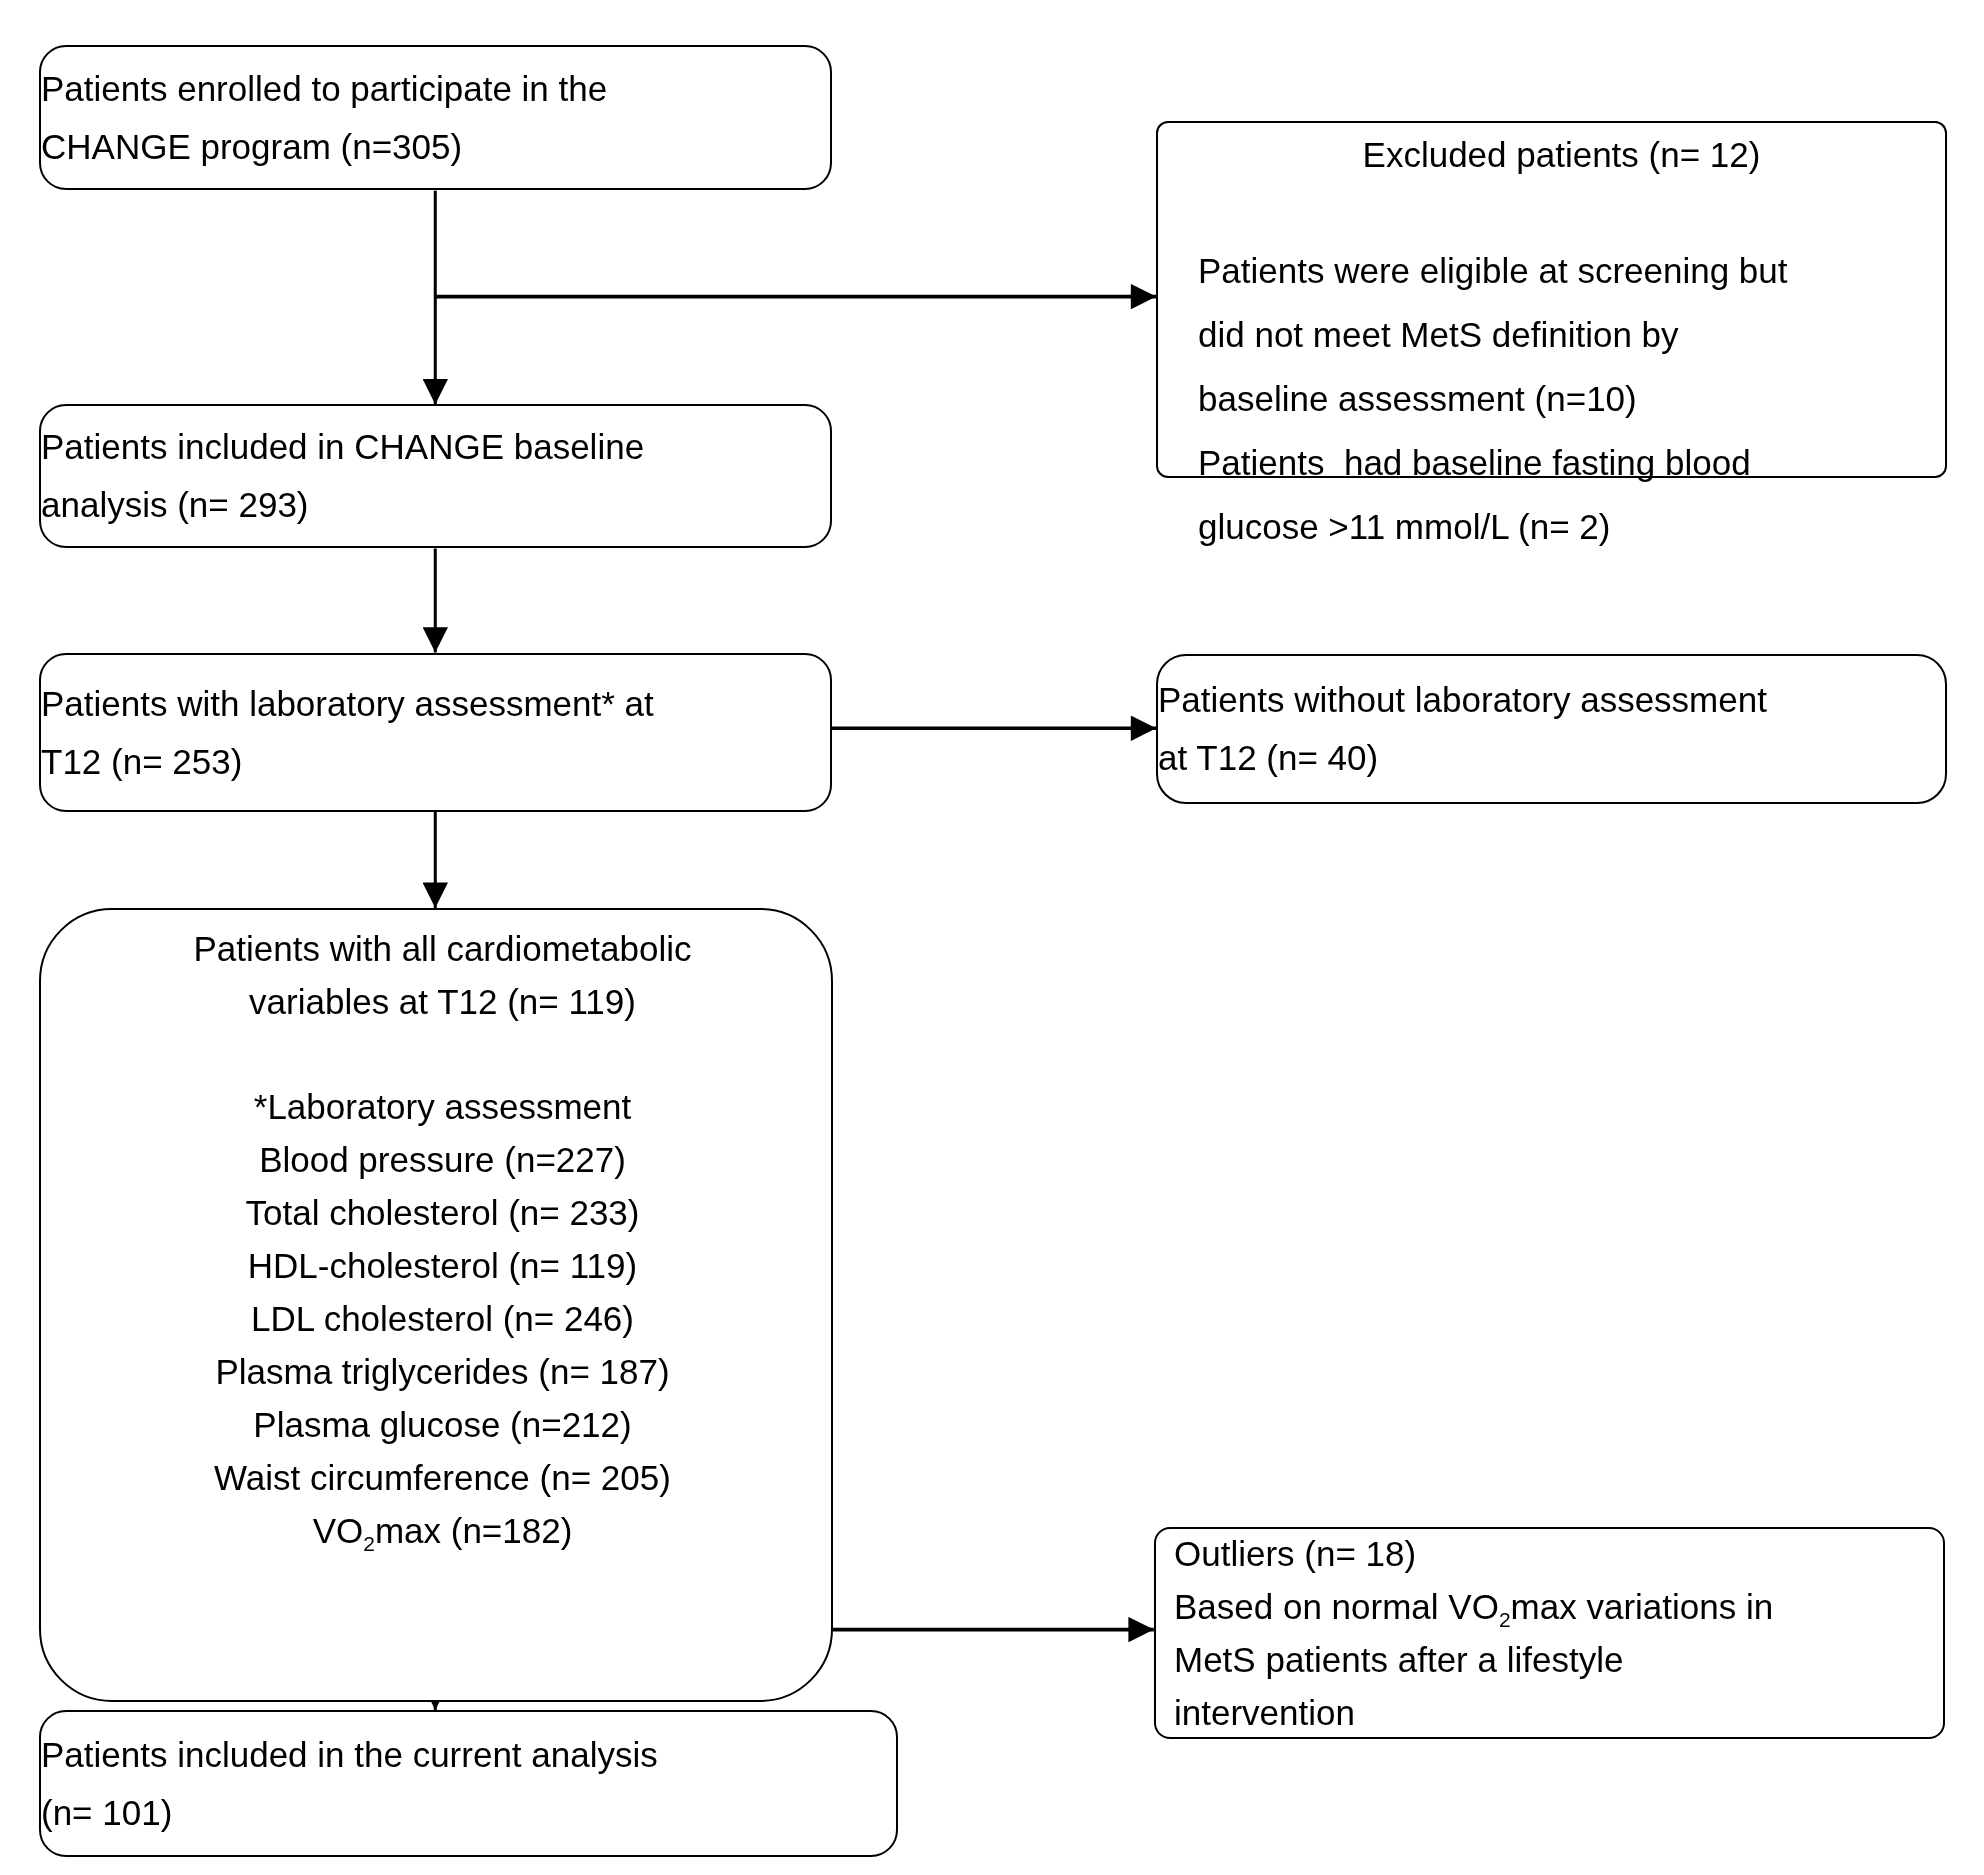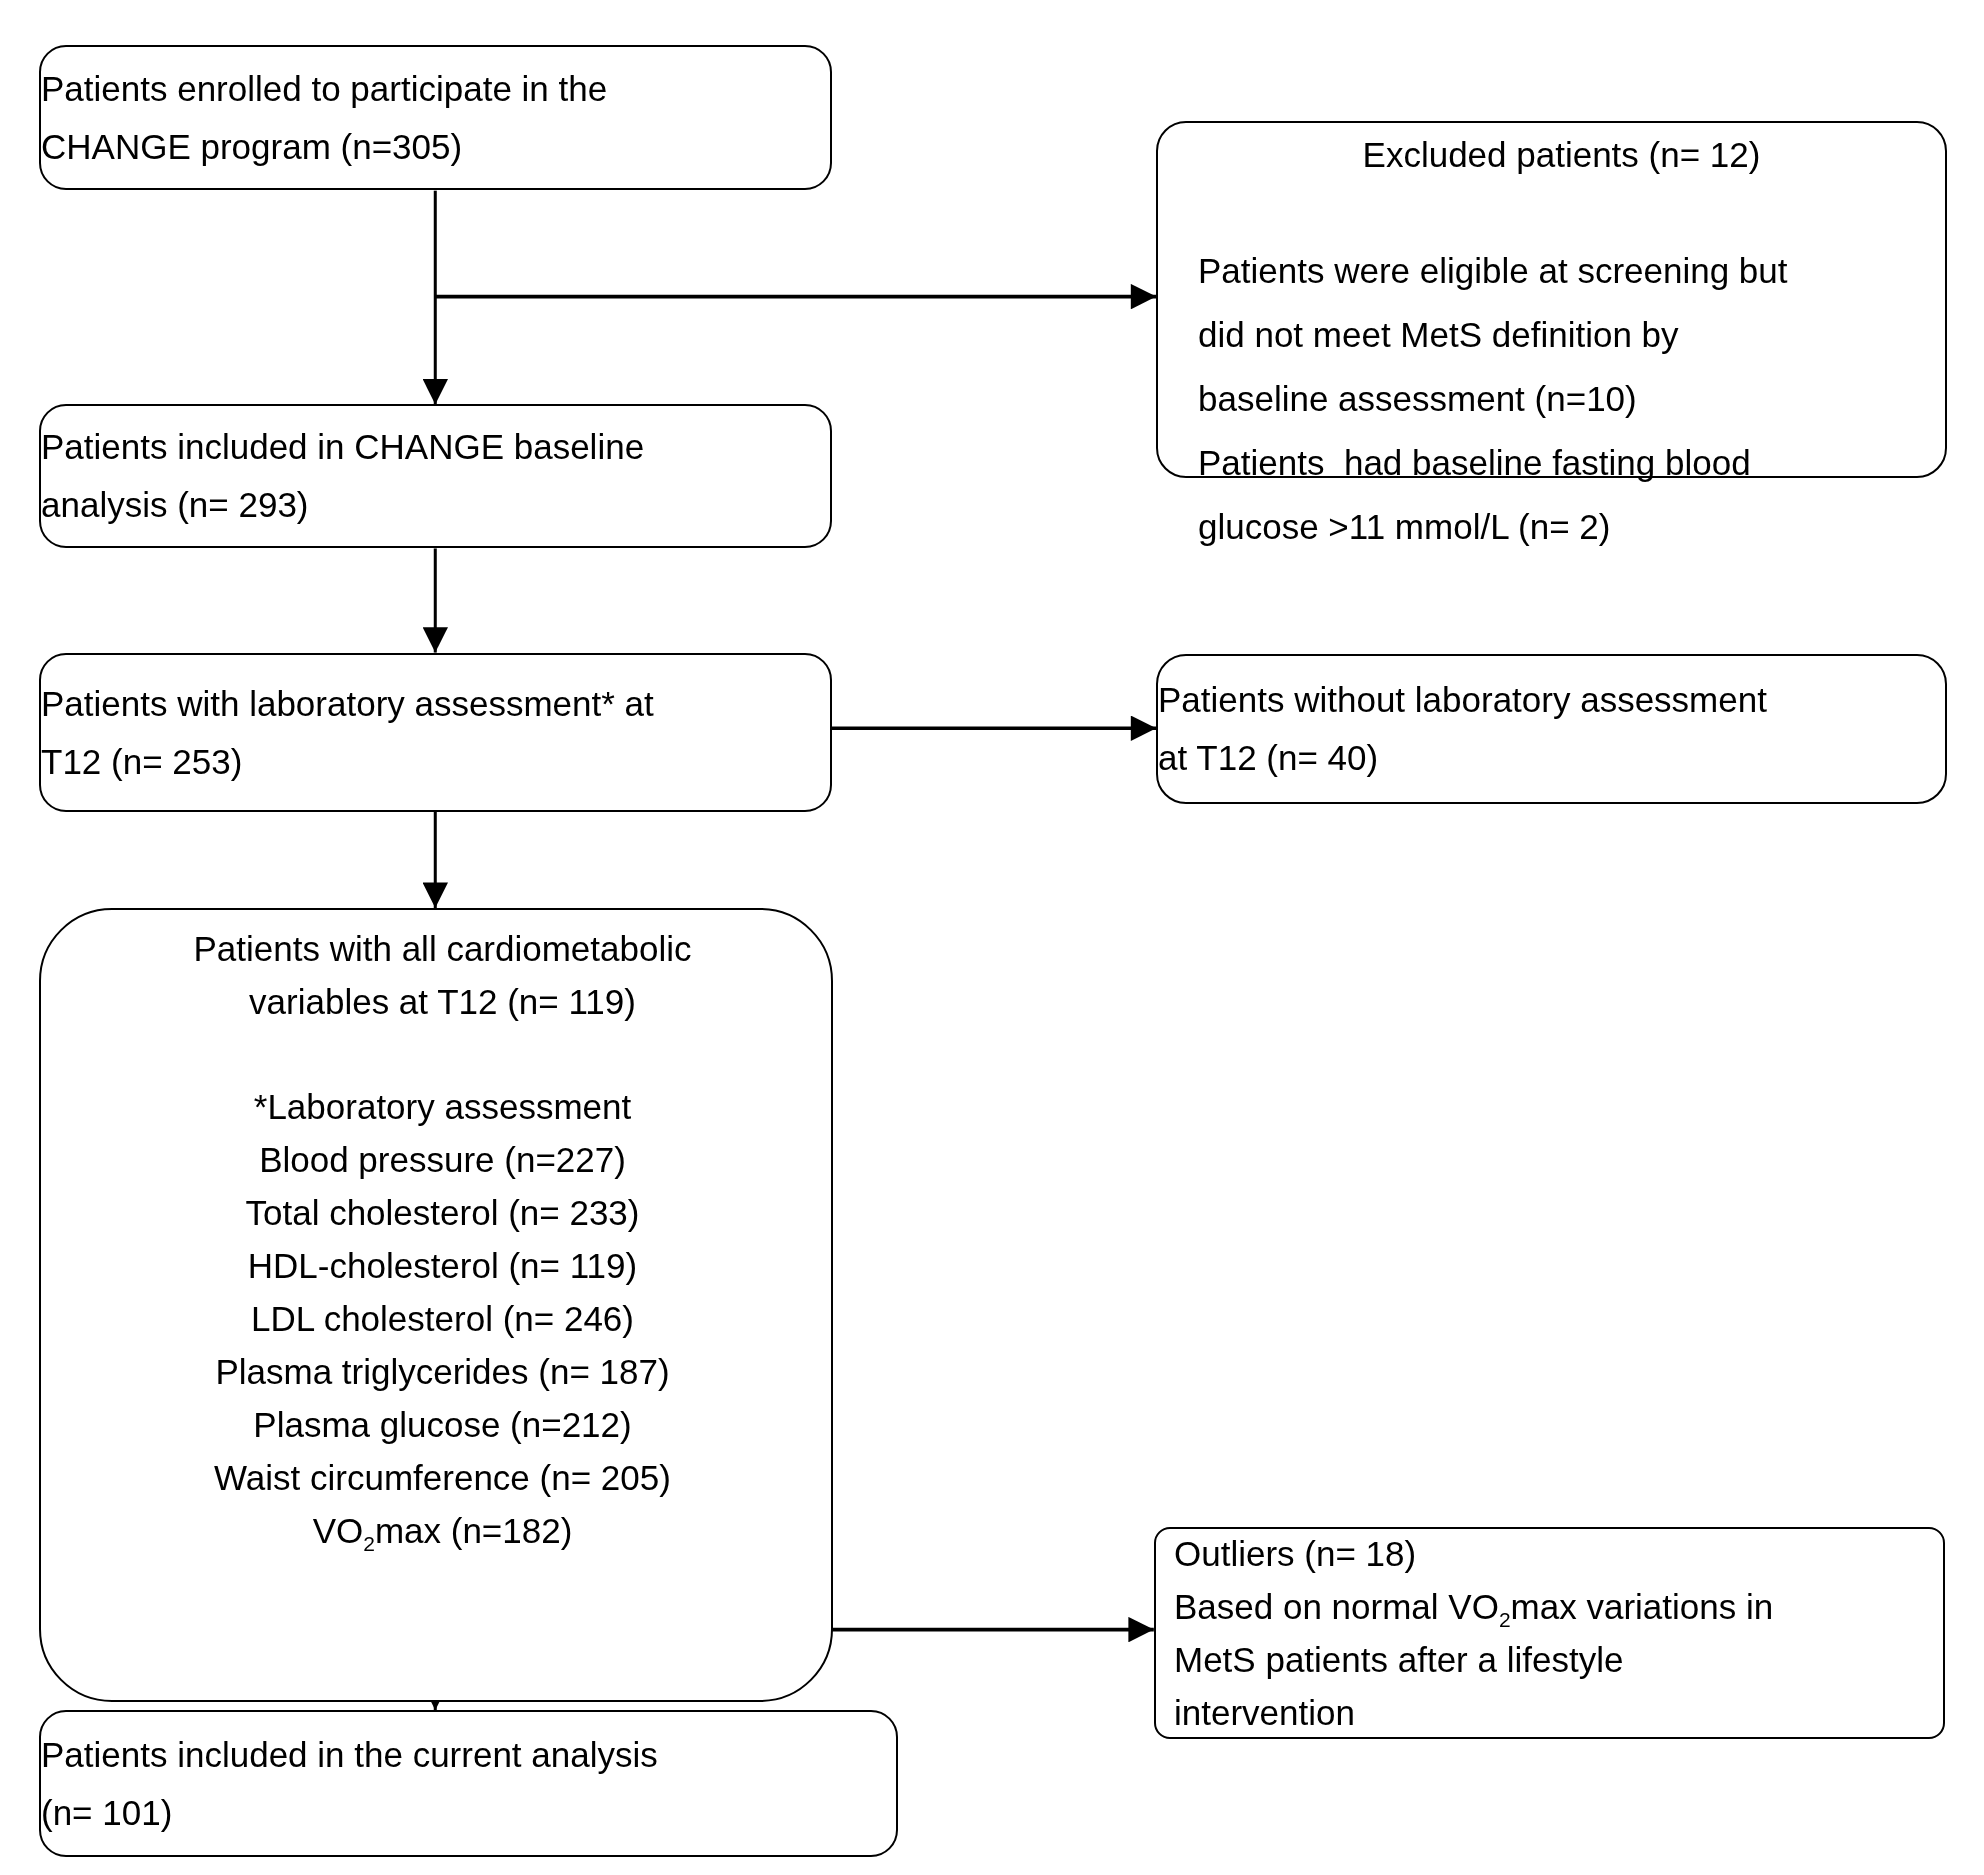--- a/index.html
+++ b/index.html
@@ -35,21 +35,21 @@
   }
   .box-enrolled  { left: 39px;  top: 45px;   width: 793px; height: 145px; border-radius: 27px; }
   .box-baseline  { left: 39px;  top: 404px;  width: 793px; height: 144px; border-radius: 27px; }
   .box-lab-t12   { left: 39px;  top: 653px; width: 793px; height: 159px; border-radius: 27px; }
   .box-no-lab    { left: 1156px; top: 654px; width: 791px; height: 150px; border-radius: 30px; }
   .box-current   { left: 39px;  top: 1710px; width: 859px; height: 147px; border-radius: 27px; }
   .box-outliers  { left: 1154px; top: 1527px; width: 791px; height: 212px; border-radius: 16px;
                    line-height: 53px; padding: 0 18px; }
   .box-excluded  {
     left: 1156px; top: 121px; width: 791px; height: 357px;
-    border-radius: 30px;
+    border-radius: 12px;
     padding: 6px 20px 0 40px;
     line-height: 52px;
   }
   .box-cardio {
     left: 39px; top: 908px; width: 794px; height: 794px;
     border-radius: 73px;
     padding: 12px 34px 0 47px;
     line-height: 53px;
   }
   .title-centered { text-align: center; }

